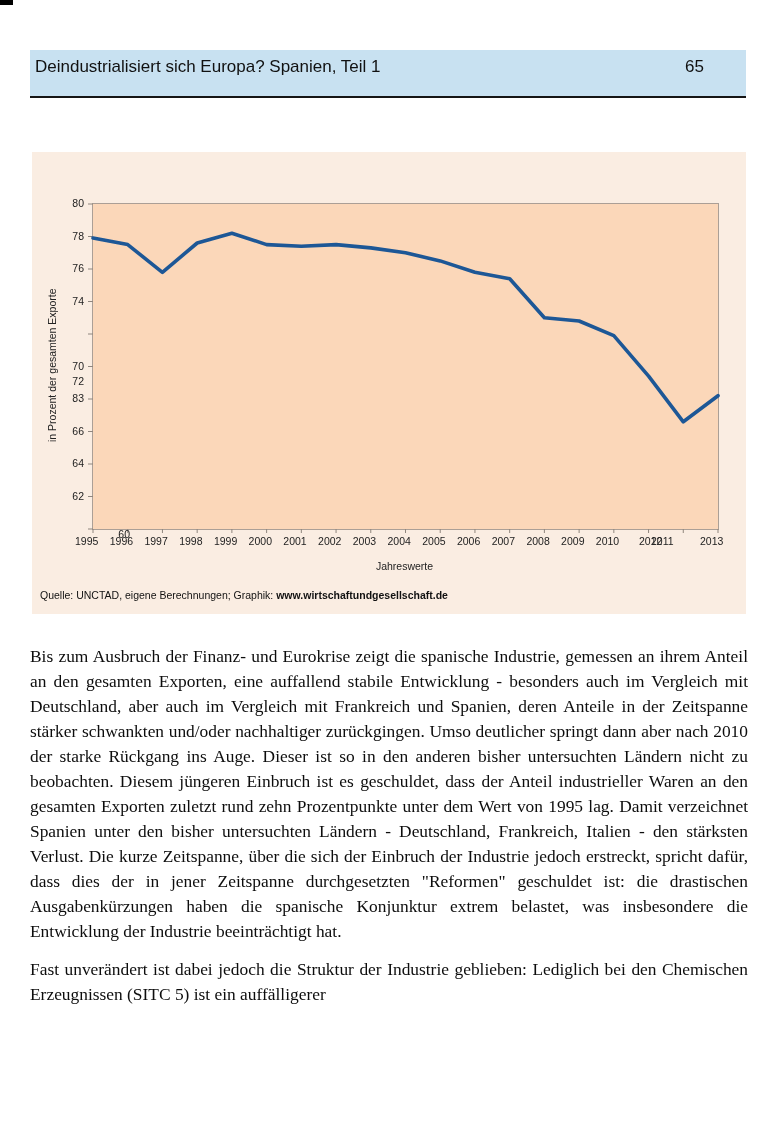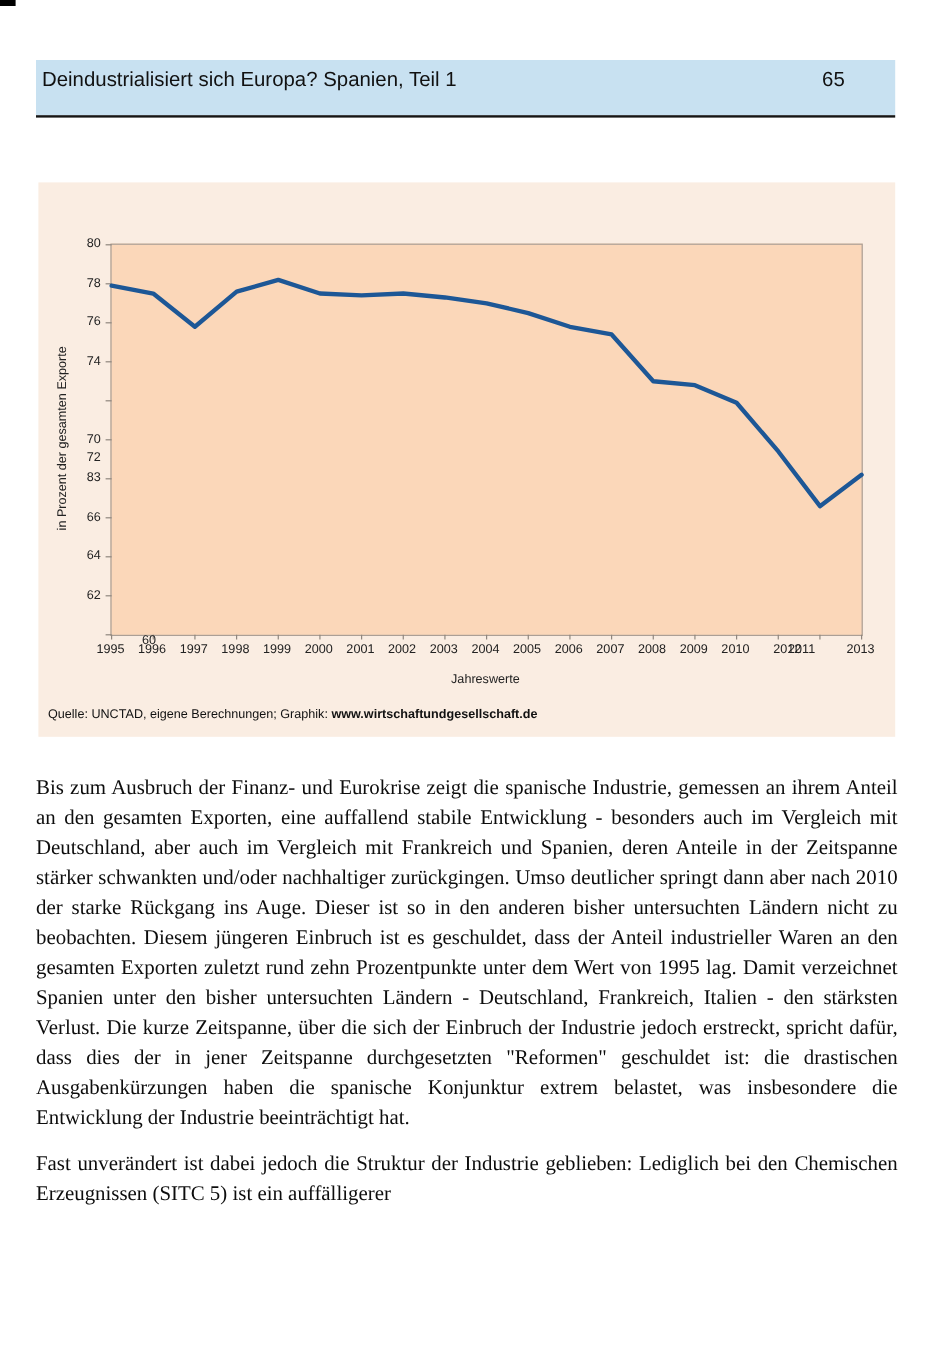--- a/index.html
+++ b/index.html
@@ -11,21 +11,21 @@
     font-size:17px;color:#111;}
   .header-rule{position:absolute;left:30px;top:96px;width:716px;height:2px;background:#151515;}
   .chart-figure{position:absolute;left:32px;top:152px;width:714px;height:462px;margin:0;}
   .chart-title{position:absolute;left:0;right:0;top:16px;text-align:center;font-weight:bold;
     font-size:12px;color:#1a1a1a;}
   .ylabel{position:absolute;left:14px;top:51px;height:325px;writing-mode:vertical-rl;
     transform:rotate(180deg);text-align:center;font-size:10.5px;color:#222;}
   .plot-area{position:absolute;left:60px;top:51px;width:625px;height:325px;border:1px solid #ab9f96;}
   #chart-svg{position:absolute;inset:0;width:625px;height:325px;overflow:visible;display:block;}
   .ytick{position:absolute;left:0;width:52px;text-align:right;font-size:10.5px;color:#222;line-height:14px;}
-  .xtick{position:absolute;top:383px;width:34px;text-align:center;font-size:10.5px;color:#222;}
+  .xtick{position:absolute;top:383px;width:34px;text-align:left;font-size:10.5px;color:#222;}
   .xlabel{position:absolute;left:60px;width:625px;top:408px;text-align:center;font-size:10.5px;color:#222;}
   .source-line{position:absolute;left:8px;top:437px;font-size:10.5px;color:#111;}
   .source-line b{font-weight:bold;}
   main{position:absolute;left:30px;top:644px;width:718px;font-family:"Liberation Serif",serif;
     font-size:17.4px;line-height:25px;text-align:justify;color:#0d0d0d;}
   main p{margin:0 0 13px 0;}
 </style>
 </head>
 <body>
 

